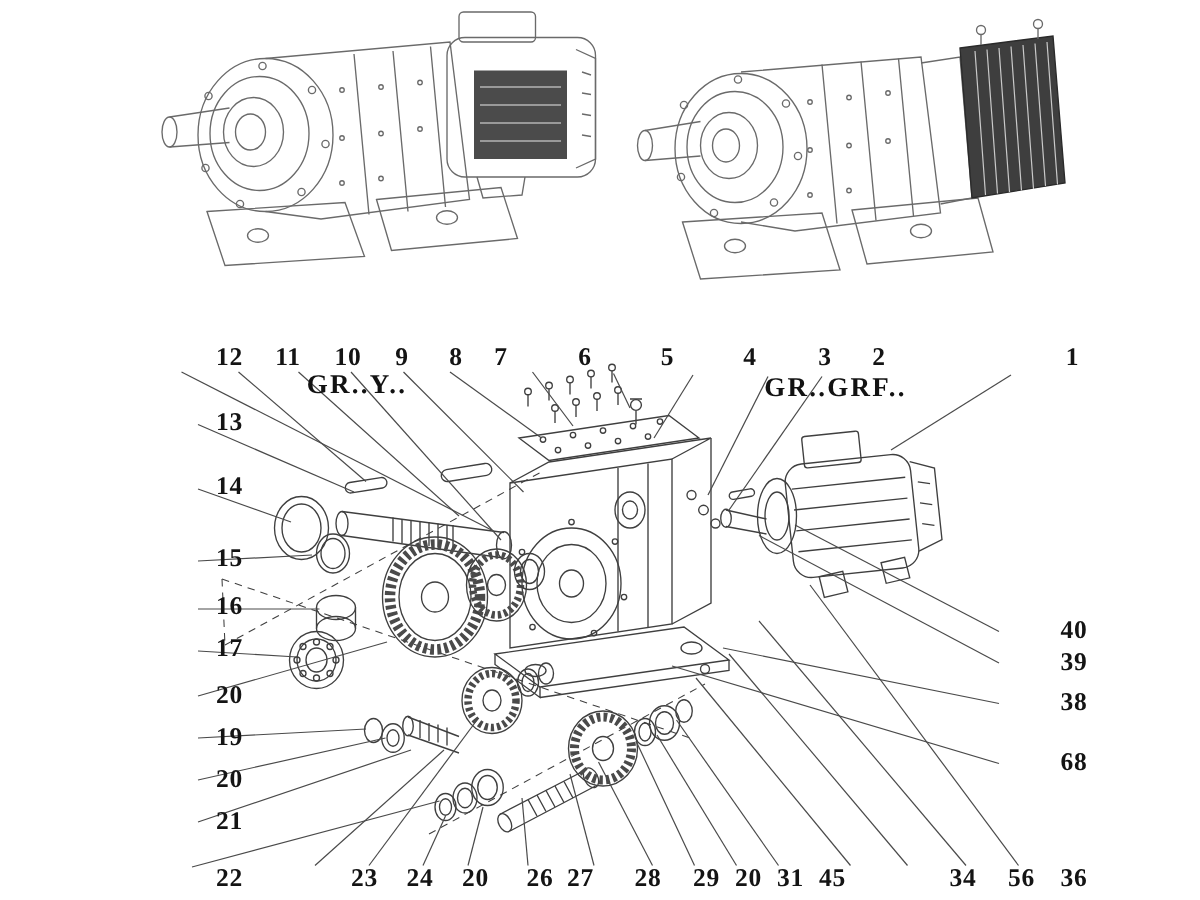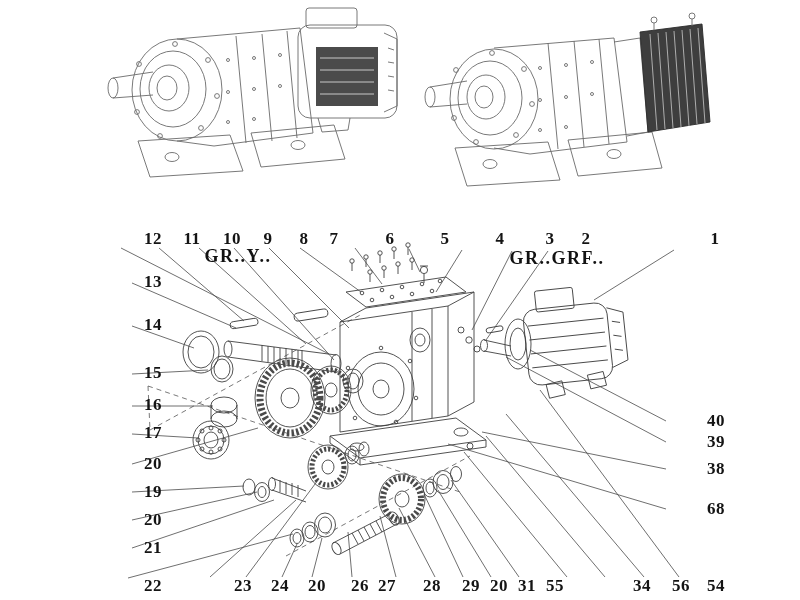--- a/index.html
+++ b/index.html
@@ -328,24 +328,24 @@
 
   <span class="callout" style="left:207px;top:585px">23</span>
   <span class="callout" style="left:244px;top:585px">24</span>
   <span class="callout" style="left:281px;top:585px">20</span>
   <span class="callout" style="left:324px;top:585px">26</span>
   <span class="callout" style="left:351px;top:585px">27</span>
   <span class="callout" style="left:396px;top:585px">28</span>
   <span class="callout" style="left:435px;top:585px">29</span>
   <span class="callout" style="left:463px;top:585px">20</span>
   <span class="callout" style="left:491px;top:585px">31</span>
-  <span class="callout" style="left:519px;top:585px">55</span>
+  <span class="callout" style="left:519px;top:585px">45</span>
   <span class="callout" style="left:568px;top:614px">33</span>
   <span class="callout" style="left:606px;top:585px">34</span>
   <span class="callout" style="left:645px;top:585px">56</span>
-  <span class="callout" style="left:680px;top:585px">54</span>
+  <span class="callout" style="left:680px;top:585px">36</span>
 
   <span class="callout" style="left:680px;top:420px">40</span>
   <span class="callout" style="left:680px;top:441px">39</span>
   <span class="callout" style="left:680px;top:468px">38</span>
   <span class="callout" style="left:680px;top:508px">68</span>
 
 </div>
 
 </body></html>

